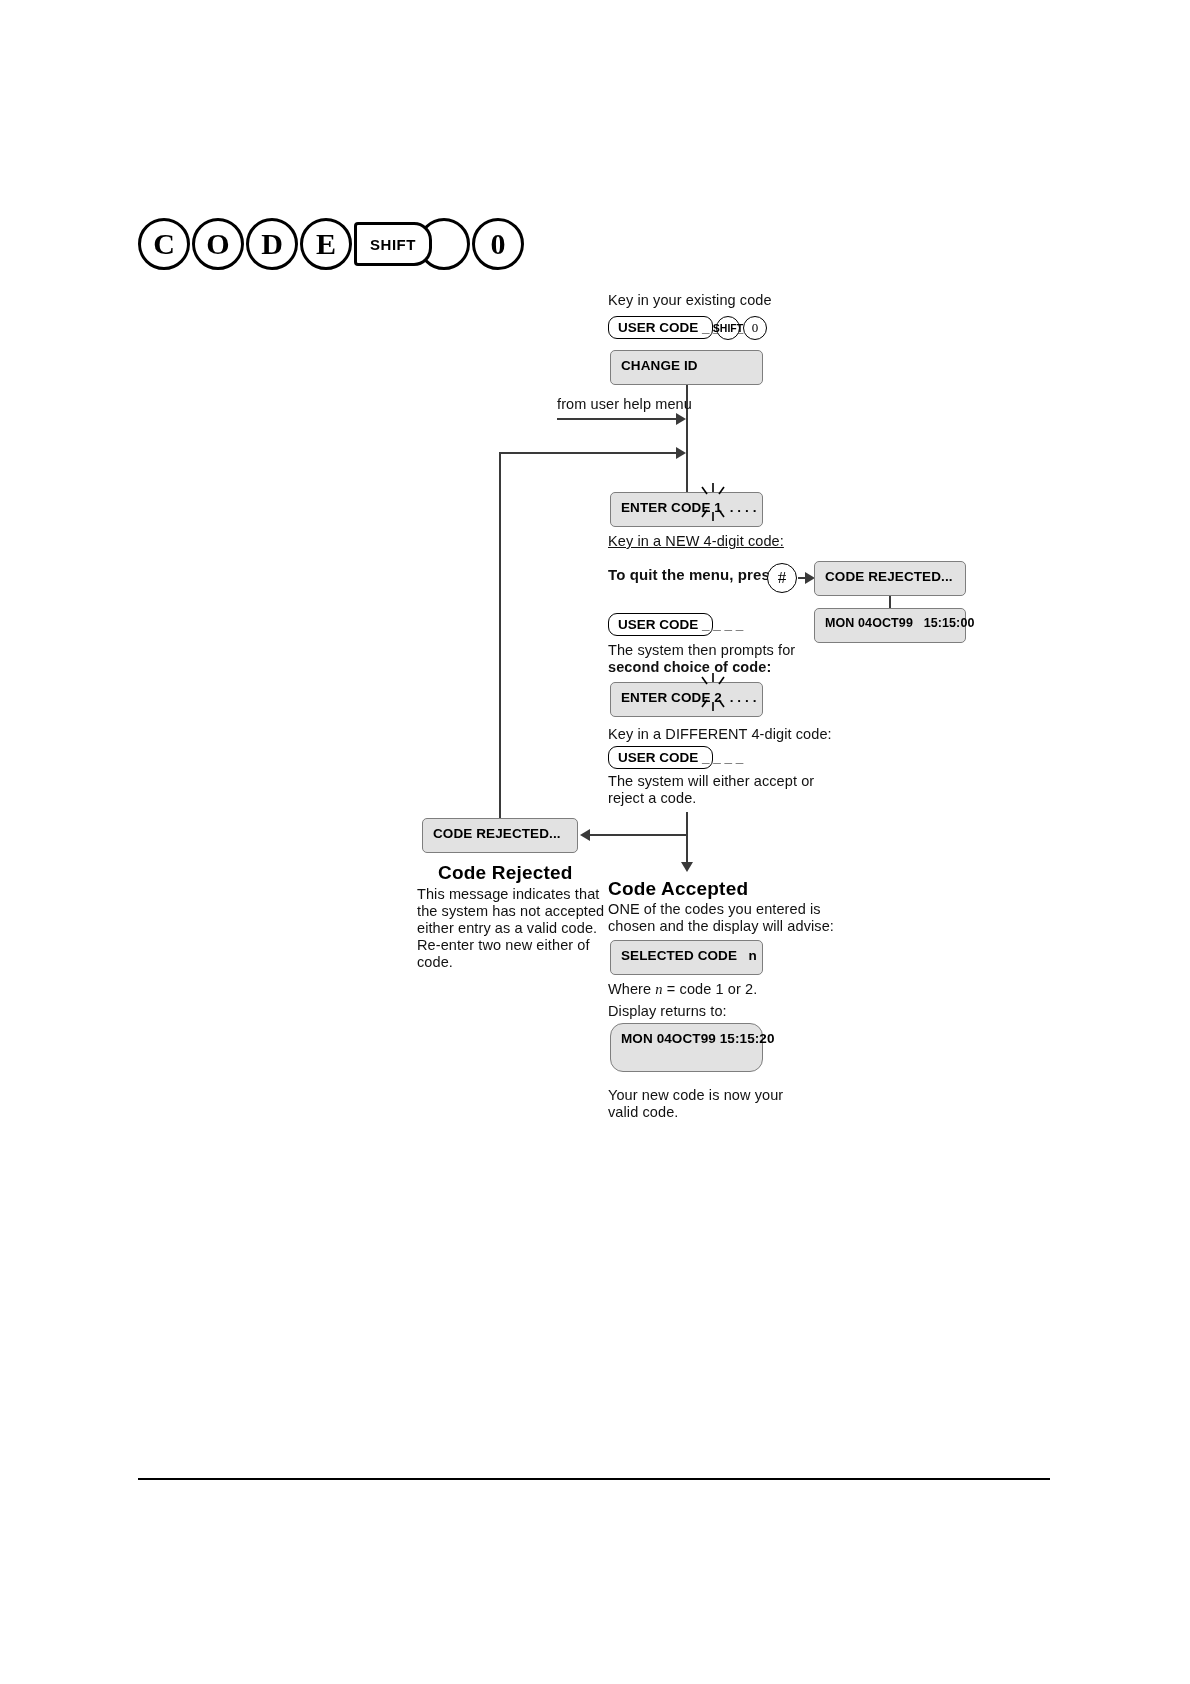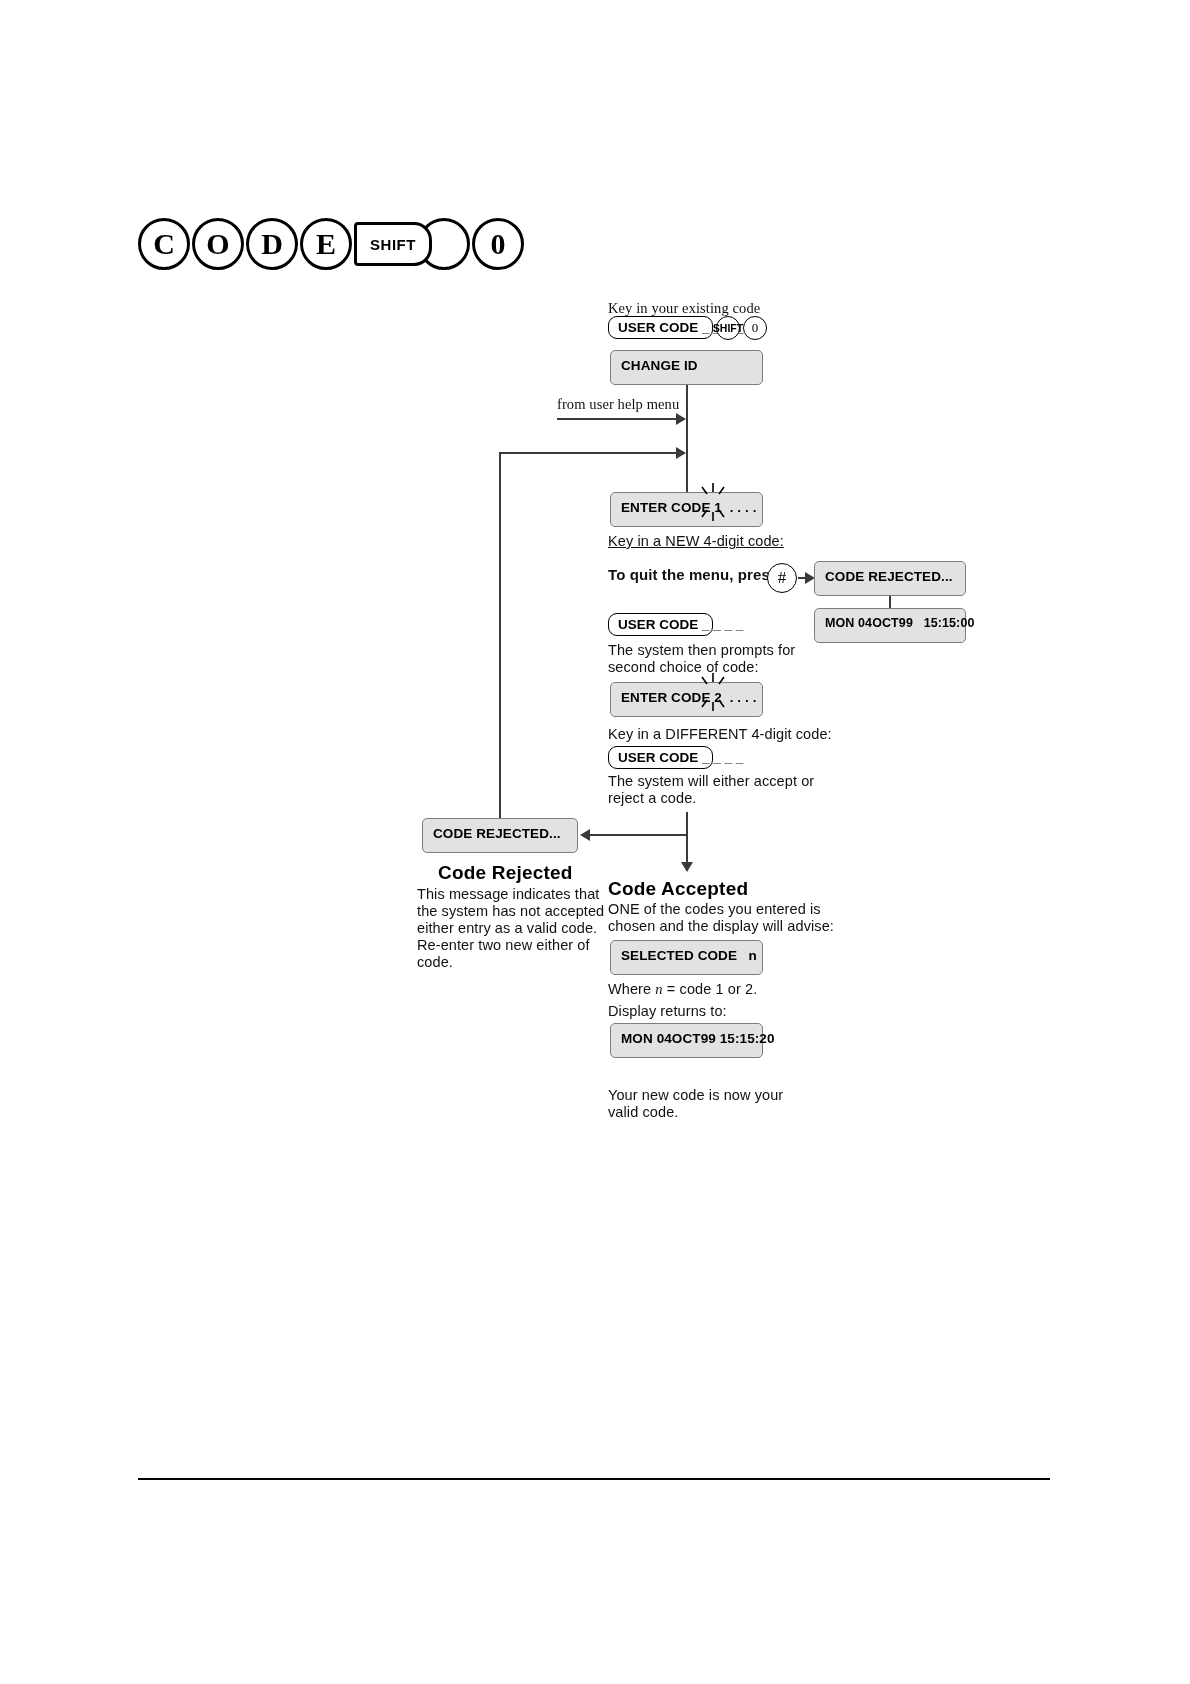--- a/index.html
+++ b/index.html
@@ -197,33 +197,33 @@
   <div class="title-keys">
     <div class="keycap">C</div>
     <div class="keycap">O</div>
     <div class="keycap">D</div>
     <div class="keycap">E</div>
     <div class="keycap-shift">SHIFT</div>
     <div class="keycap blank"></div>
     <div class="keycap">0</div>
   </div>
 
-  <div class="note" style="left:608px; top:300px;font-family:Liberation Serif, serif;">Key in your existing code</div>
+  <div class="note" style="left:608px; top:292px;">Key in your existing code</div>
 
   <div class="field" style="left:608px; top:316px; width:105px; height:23px;">USER CODE _ _ _ _</div>
 
   <div class="smallkey" style="left:716px; top:316px; width:24px; height:24px;">SHIFT</div>
 
   <div class="smallkey" style="left:743px; top:316px; width:24px; height:24px; font-size:13px; font-family:'Liberation Serif', serif; font-weight:400;">0</div>
 
   <div class="lcd" style="left:610px; top:350px; width:153px; height:35px;">CHANGE ID</div>
 
   <div class="vline" style="left:686px; top:385px; height:118px;"></div>
 
-  <div class="note" style="left:557px; top:396px;font-family:Liberation Serif, serif;">from user help menu</div>
+  <div class="note" style="left:557px; top:396px;">from user help menu</div>
   <div class="hline" style="left:557px; top:418px; width:121px;"></div>
   <div class="arrow-right" style="left:676px; top:413px;"></div>
 
   <div class="hline" style="left:499px; top:452px; width:180px;"></div>
   <div class="arrow-right" style="left:676px; top:447px;"></div>
   <div class="vline" style="left:499px; top:452px; height:382px;"></div>
 
   <div class="lcd" style="left:610px; top:492px; width:153px; height:35px;">ENTER CODE 1  . . . .</div>
   <svg class="blink" style="left:693px; top:481px;" width="40" height="42" viewBox="0 0 40 42">
     <g stroke="#000" stroke-width="1.6" fill="none">
@@ -243,21 +243,21 @@
   <div class="hline" style="left:798px; top:577px; width:12px;"></div>
   <div class="arrow-right" style="left:805px; top:572px;"></div>
 
   <div class="lcd" style="left:814px; top:561px; width:152px; height:35px;">CODE REJECTED...</div>
   <div class="vline" style="left:889px; top:596px; height:12px;"></div>
   <div class="lcd small-text" style="left:814px; top:608px; width:152px; height:35px;">MON 04OCT99   15:15:00</div>
 
   <div class="field" style="left:608px; top:613px; width:105px; height:23px;">USER CODE _ _ _ _</div>
 
   <div class="note" style="left:608px; top:642px;">The system then prompts for</div>
-  <div class="note" style="left:608px; top:659px;">second choice of code:</div>
+  <div class="note" style="left:608px; top:659px;font-weight:bold;">second choice of code:</div>
 
   <div class="lcd" style="left:610px; top:682px; width:153px; height:35px;">ENTER CODE 2  . . . .</div>
   <svg class="blink" style="left:693px; top:671px;" width="40" height="42" viewBox="0 0 40 42">
     <g stroke="#000" stroke-width="1.6" fill="none">
       <line x1="20" y1="2" x2="20" y2="11"></line>
       <line x1="9" y1="6" x2="14" y2="13"></line>
       <line x1="31" y1="6" x2="26" y2="13"></line>
       <line x1="20" y1="40" x2="20" y2="31"></line>
       <line x1="9" y1="36" x2="14" y2="29"></line>
       <line x1="31" y1="36" x2="26" y2="29"></line>
@@ -290,20 +290,20 @@
   <div class="note" style="left:608px; top:918px;">chosen and the display will advise:</div>
 
   <div class="lcd" style="left:610px; top:940px; width:153px; height:35px;">SELECTED CODE   n</div>
 
   <div class="note" style="left:608px; top:981px;">
     <span>Where </span><span class="italic-n">n</span><span> = code 1 or 2.</span>
   </div>
 
   <div class="note" style="left:608px; top:1003px;">Display returns to:</div>
 
-  <div class="lcd" style="left:610px; top:1023px; width:153px; height:35px;">MON 04OCT99 15:15:20</div>
+  <div class="lcd" style="left:610px; top:1023px; width:153px; height:49px;border-radius:13px;">MON 04OCT99 15:15:20</div>
 
   <div class="note" style="left:608px; top:1087px;text-align:right;">Your new code is now your</div>
   <div class="note" style="left:608px; top:1104px;">valid code.</div>
 
   <div class="footer-rule"></div>
 
 </div>
 
 </body></html>

